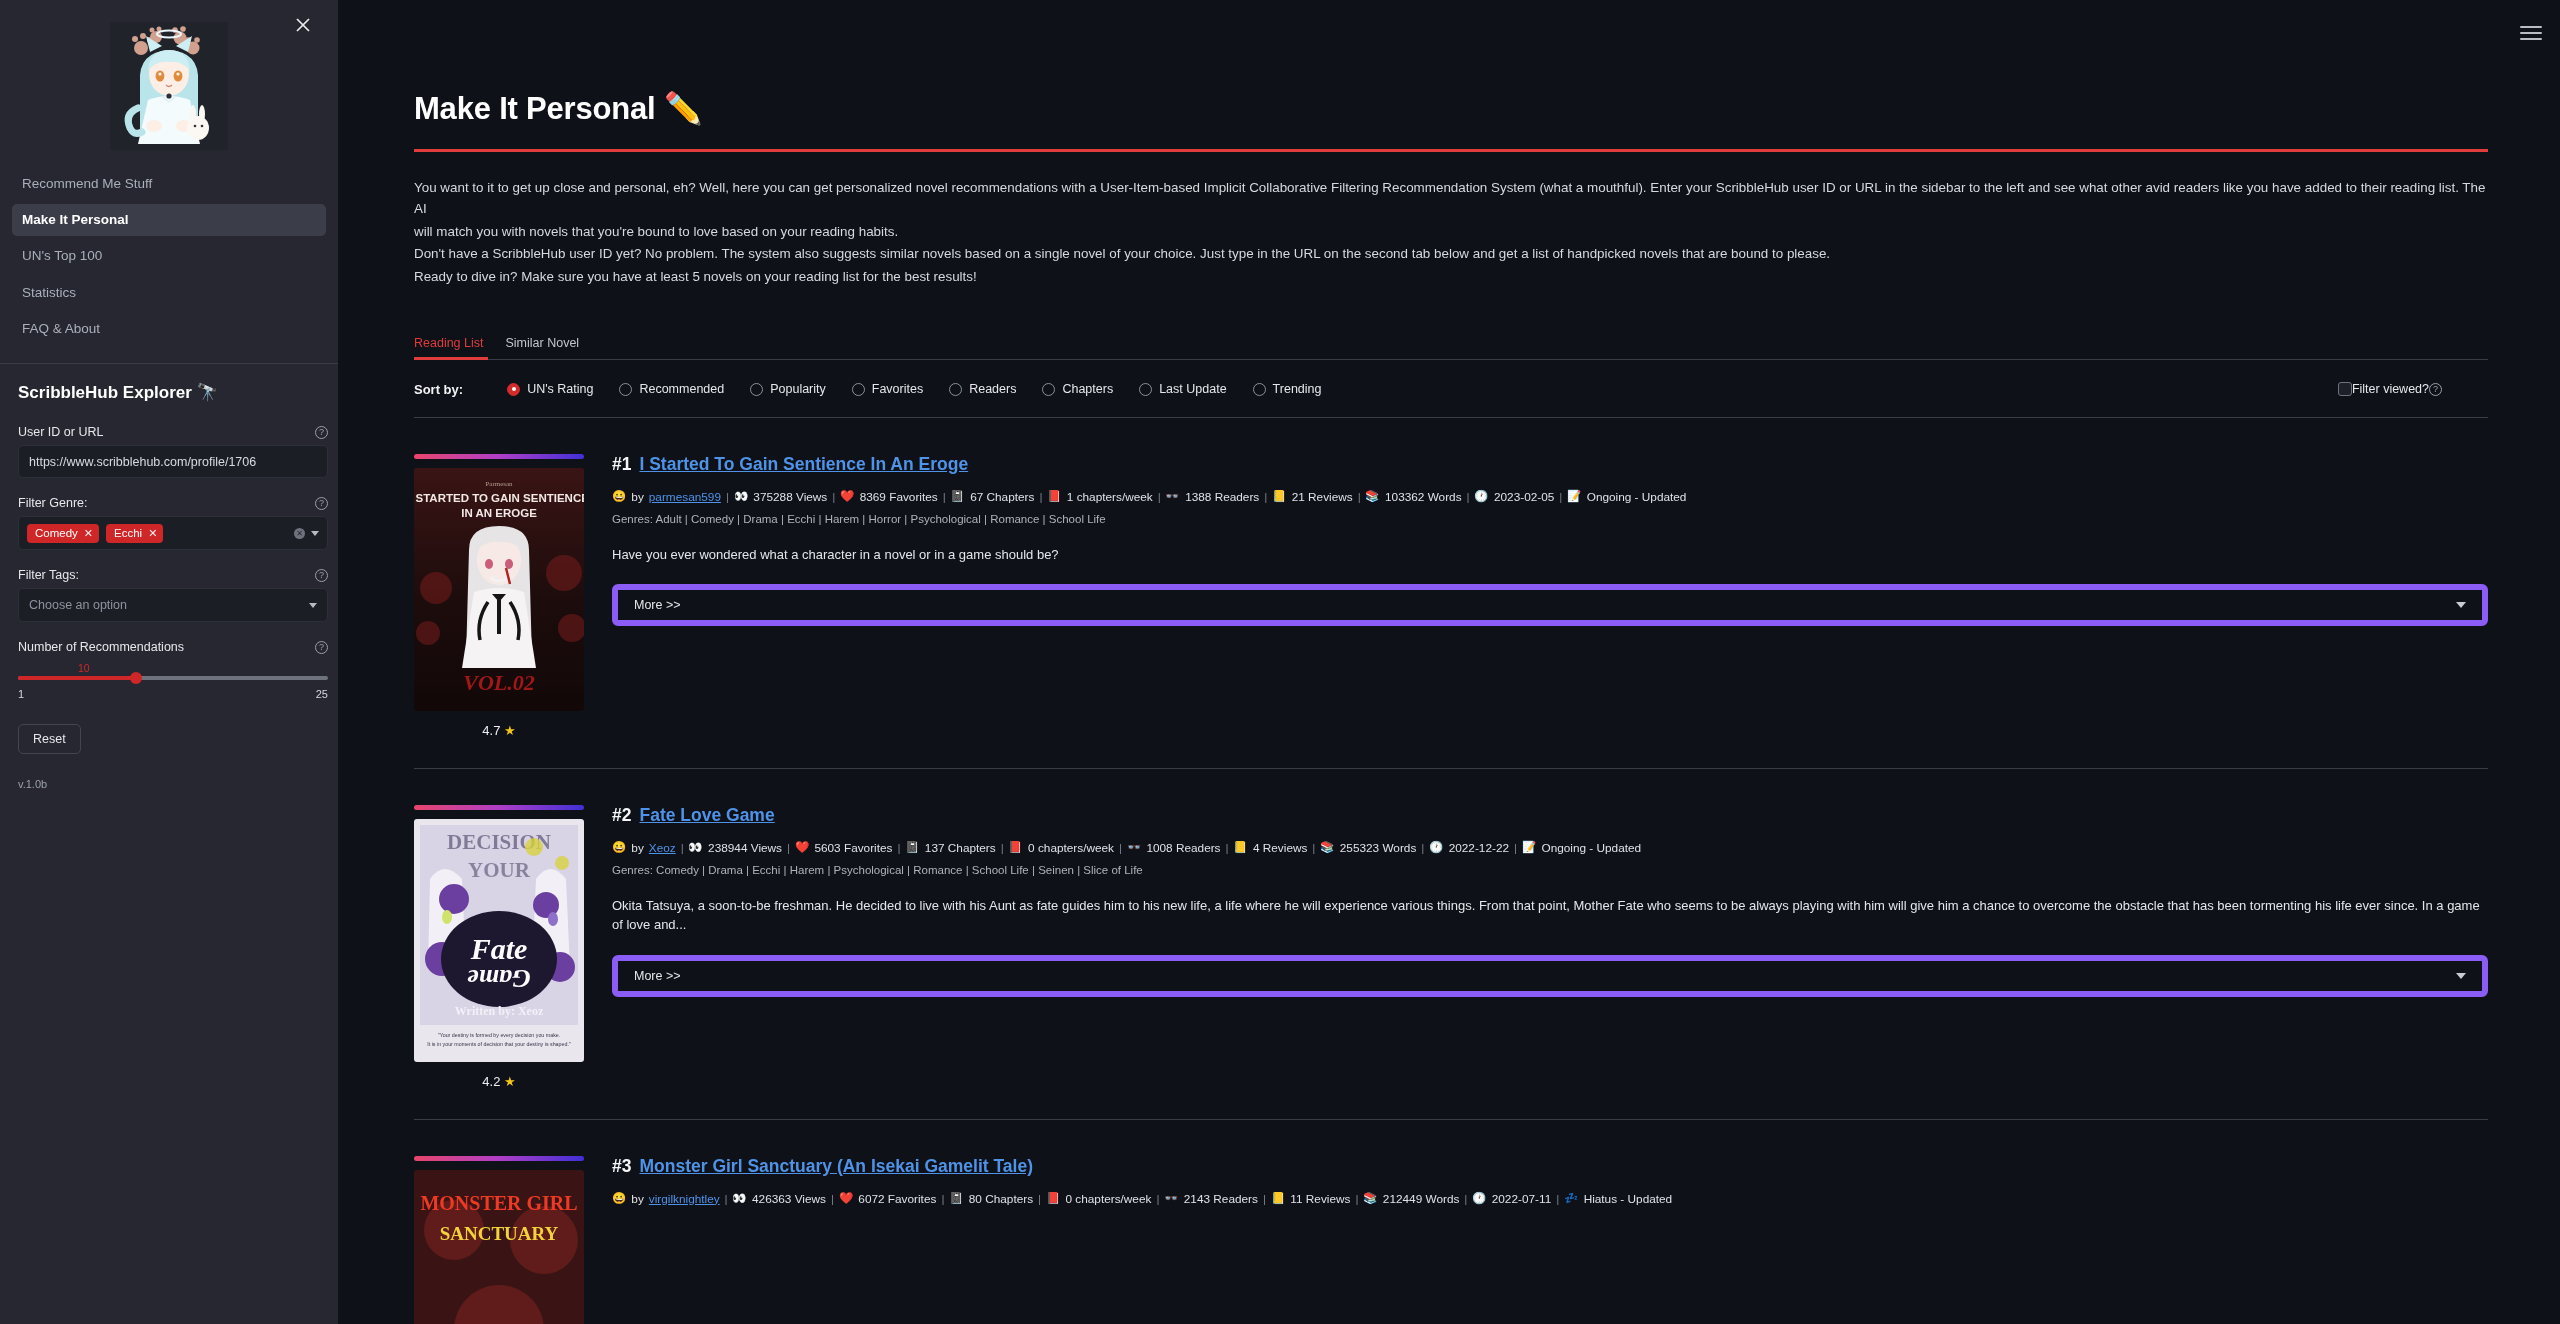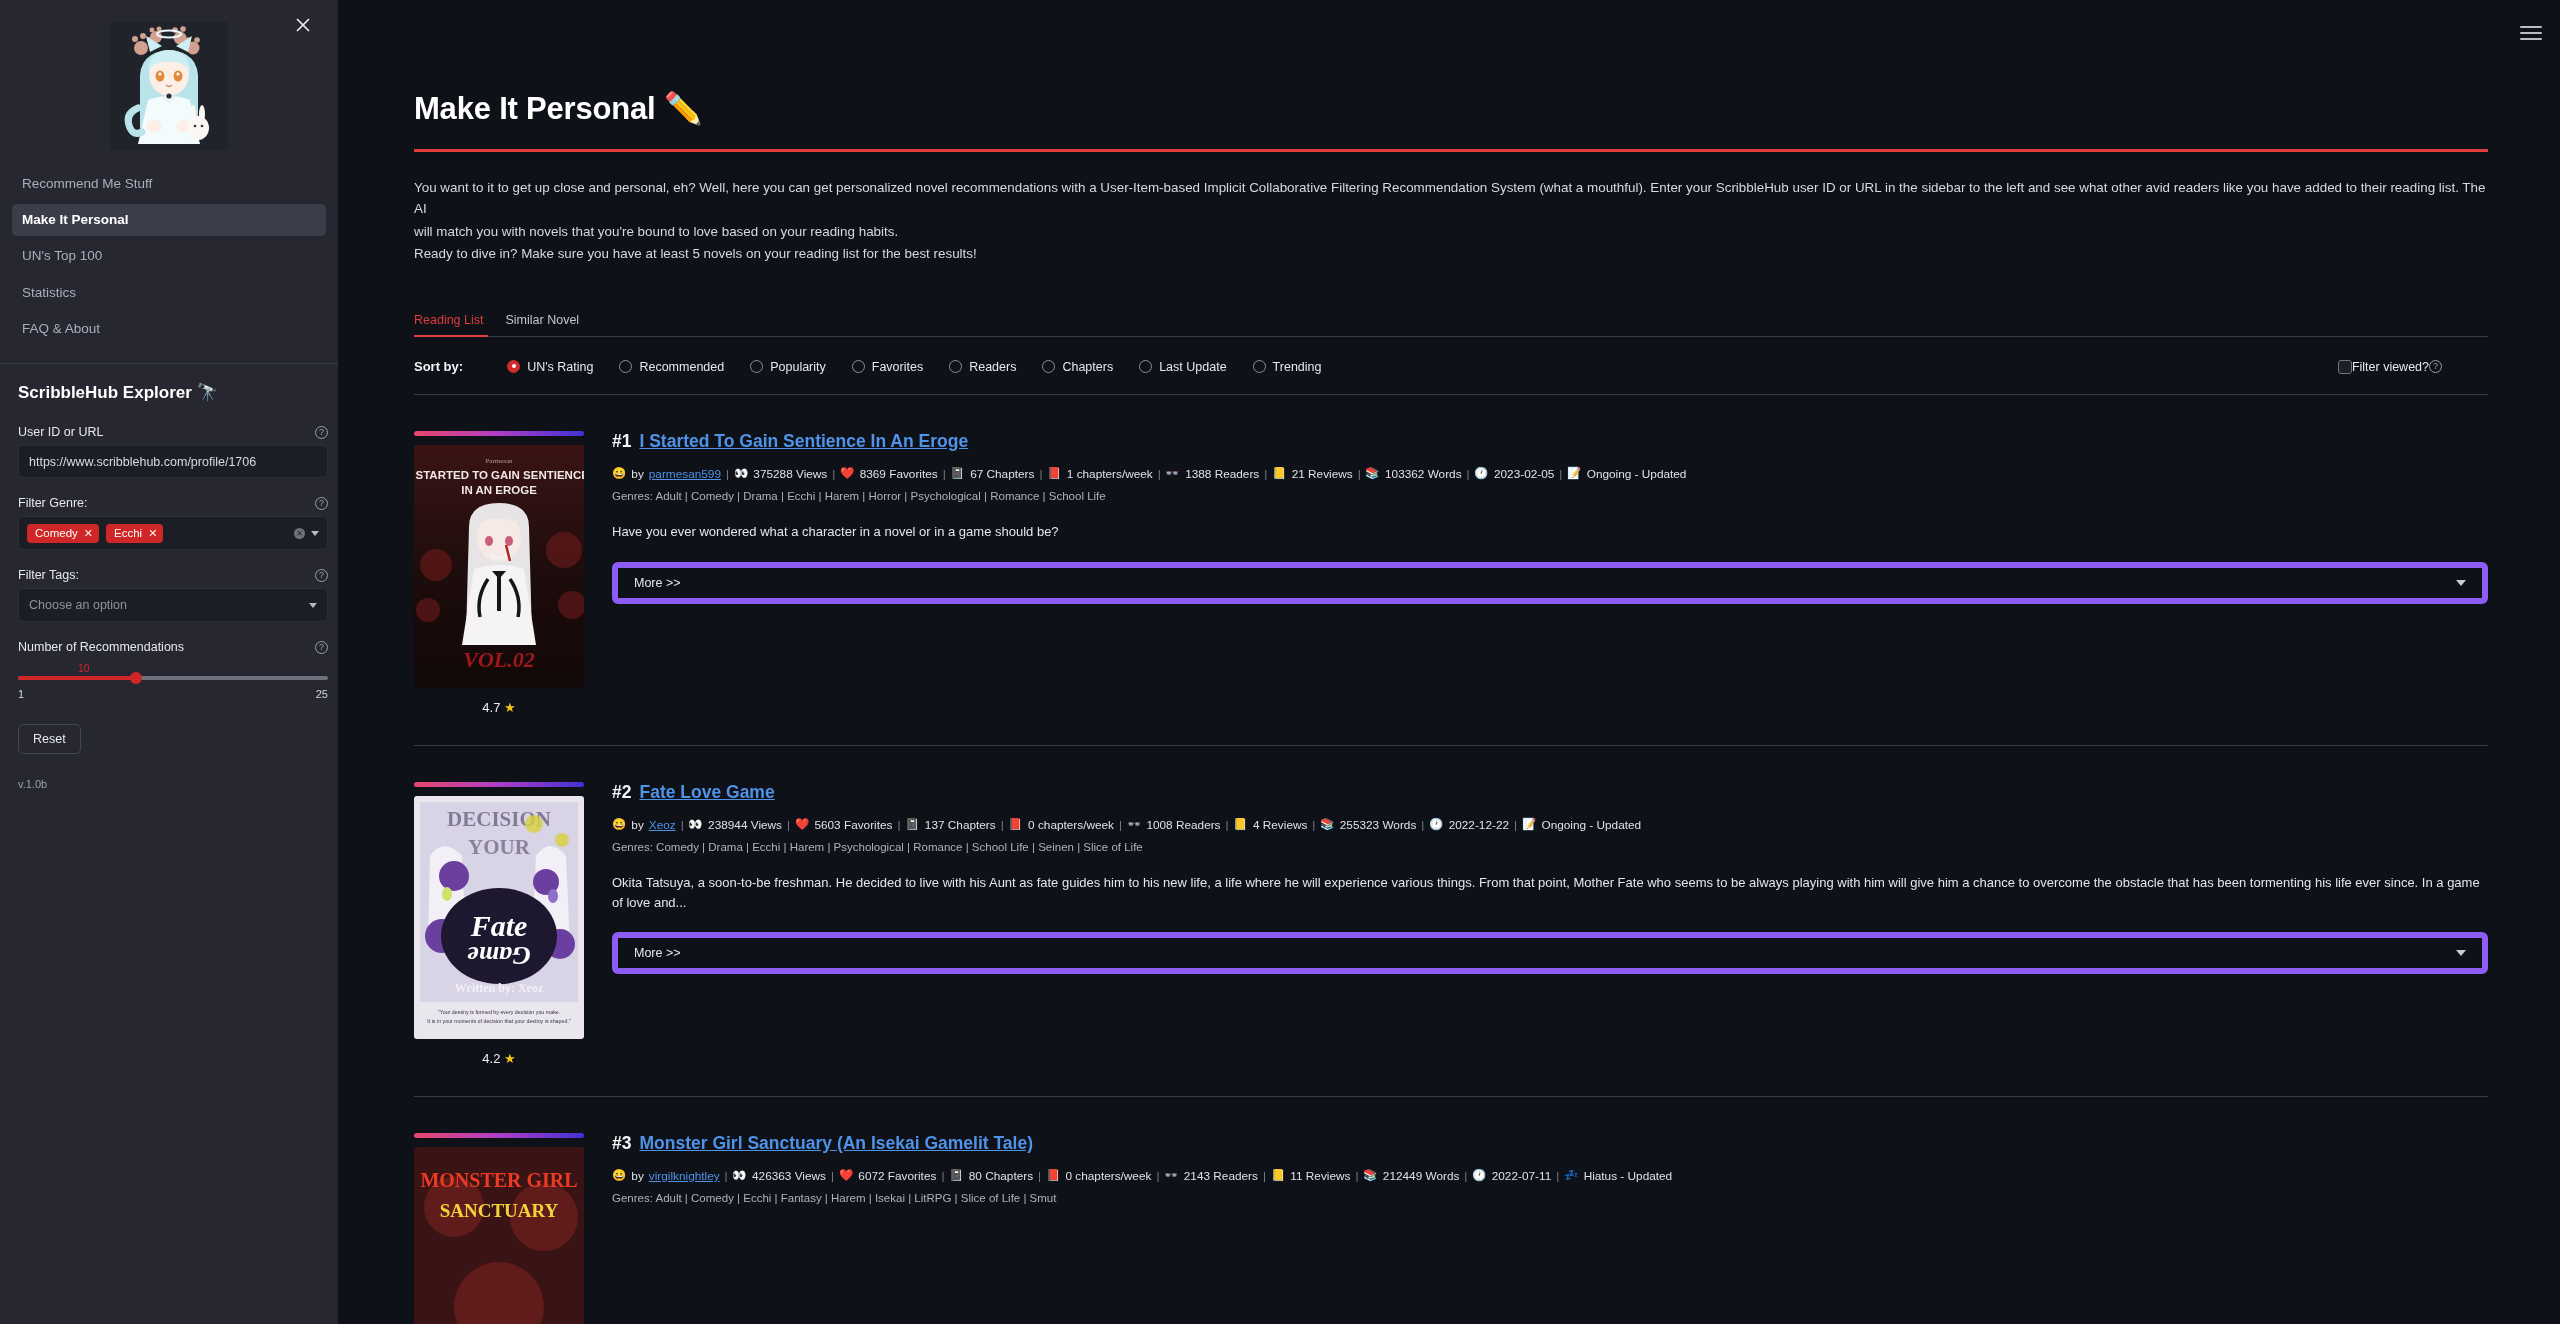--- a/index.html
+++ b/index.html
@@ -481,20 +481,21 @@
 
     <h1 class="page-title">
       <span>Make It Personal</span>
       <span>✏️</span>
     </h1>
     <div class="title-rule"></div>
 
     <div class="intro">
       <p>You want to it to get up close and personal, eh? Well, here you can get personalized novel recommendations with a User-Item-based Implicit Collaborative Filtering Recommendation System (what a mouthful). Enter your ScribbleHub user ID or URL in the sidebar to the left and see what other avid readers like you have added to their reading list. The AI</p>
       <p>will match you with novels that you're bound to love based on your reading habits.</p>
+      <p>Don't have a ScribbleHub user ID yet? No problem. The system also suggests similar novels based on a single novel of your choice. Just type in the URL on the second tab below and get a list of handpicked novels that are bound to please.</p>
       <p>Ready to dive in? Make sure you have at least 5 novels on your reading list for the best results!</p>
     </div>
 
     <div class="tabs">
       <div class="tab active">Reading List</div>
       <div class="tab">Similar Novel</div>
       <div class="tab-underline"></div>
     </div>
 
     <div class="sortbar">
@@ -762,18 +763,17 @@
           <span class="sep">|</span>
           <span class="ico">📚</span>
           <span>212449 Words</span>
           <span class="sep">|</span>
           <span class="ico">🕐</span>
           <span>2022-07-11</span>
           <span class="sep">|</span>
           <span class="ico">💤</span>
           <span>Hiatus - Updated</span>
         </div>
-        <div class="genres">Genres: Adult | Comedy | Ecchi | Fantasy | Harem | Isekai | LitRPG | Slice of Life | Smut</div>
       </div>
     </div>
 
   </div>
 </div>
 
 </body></html>

